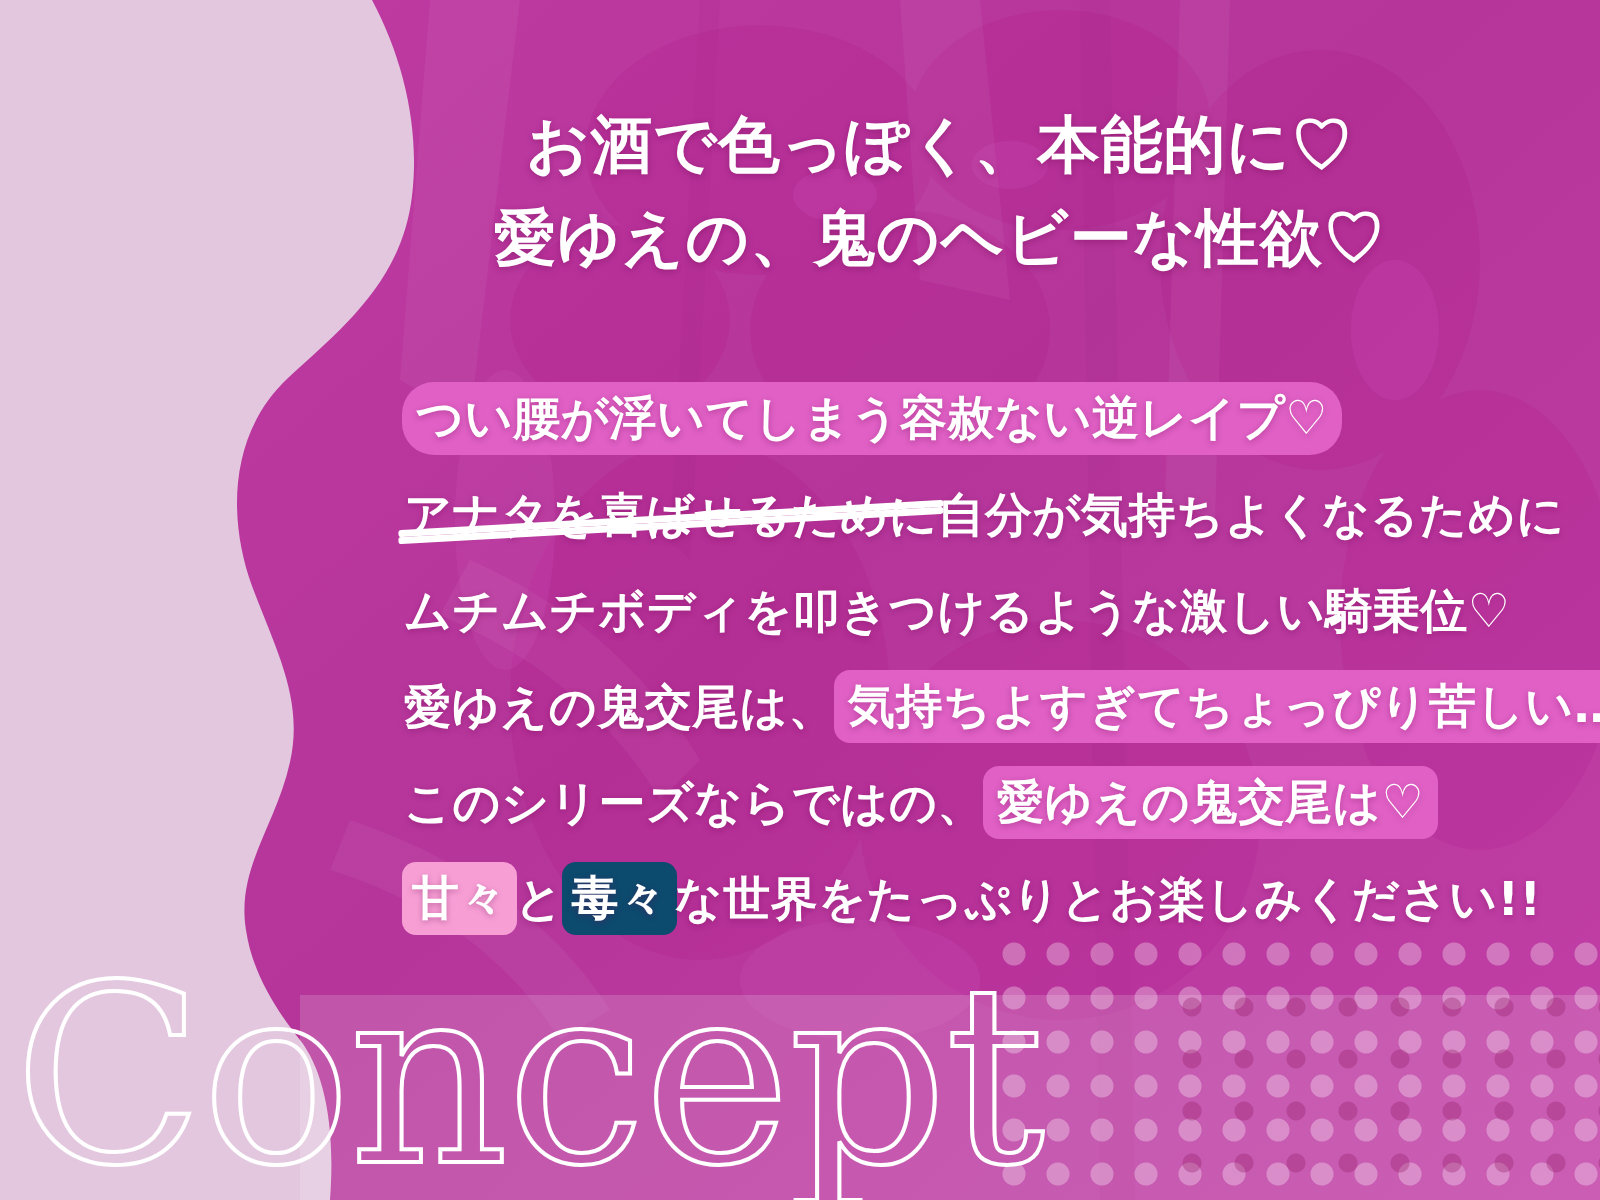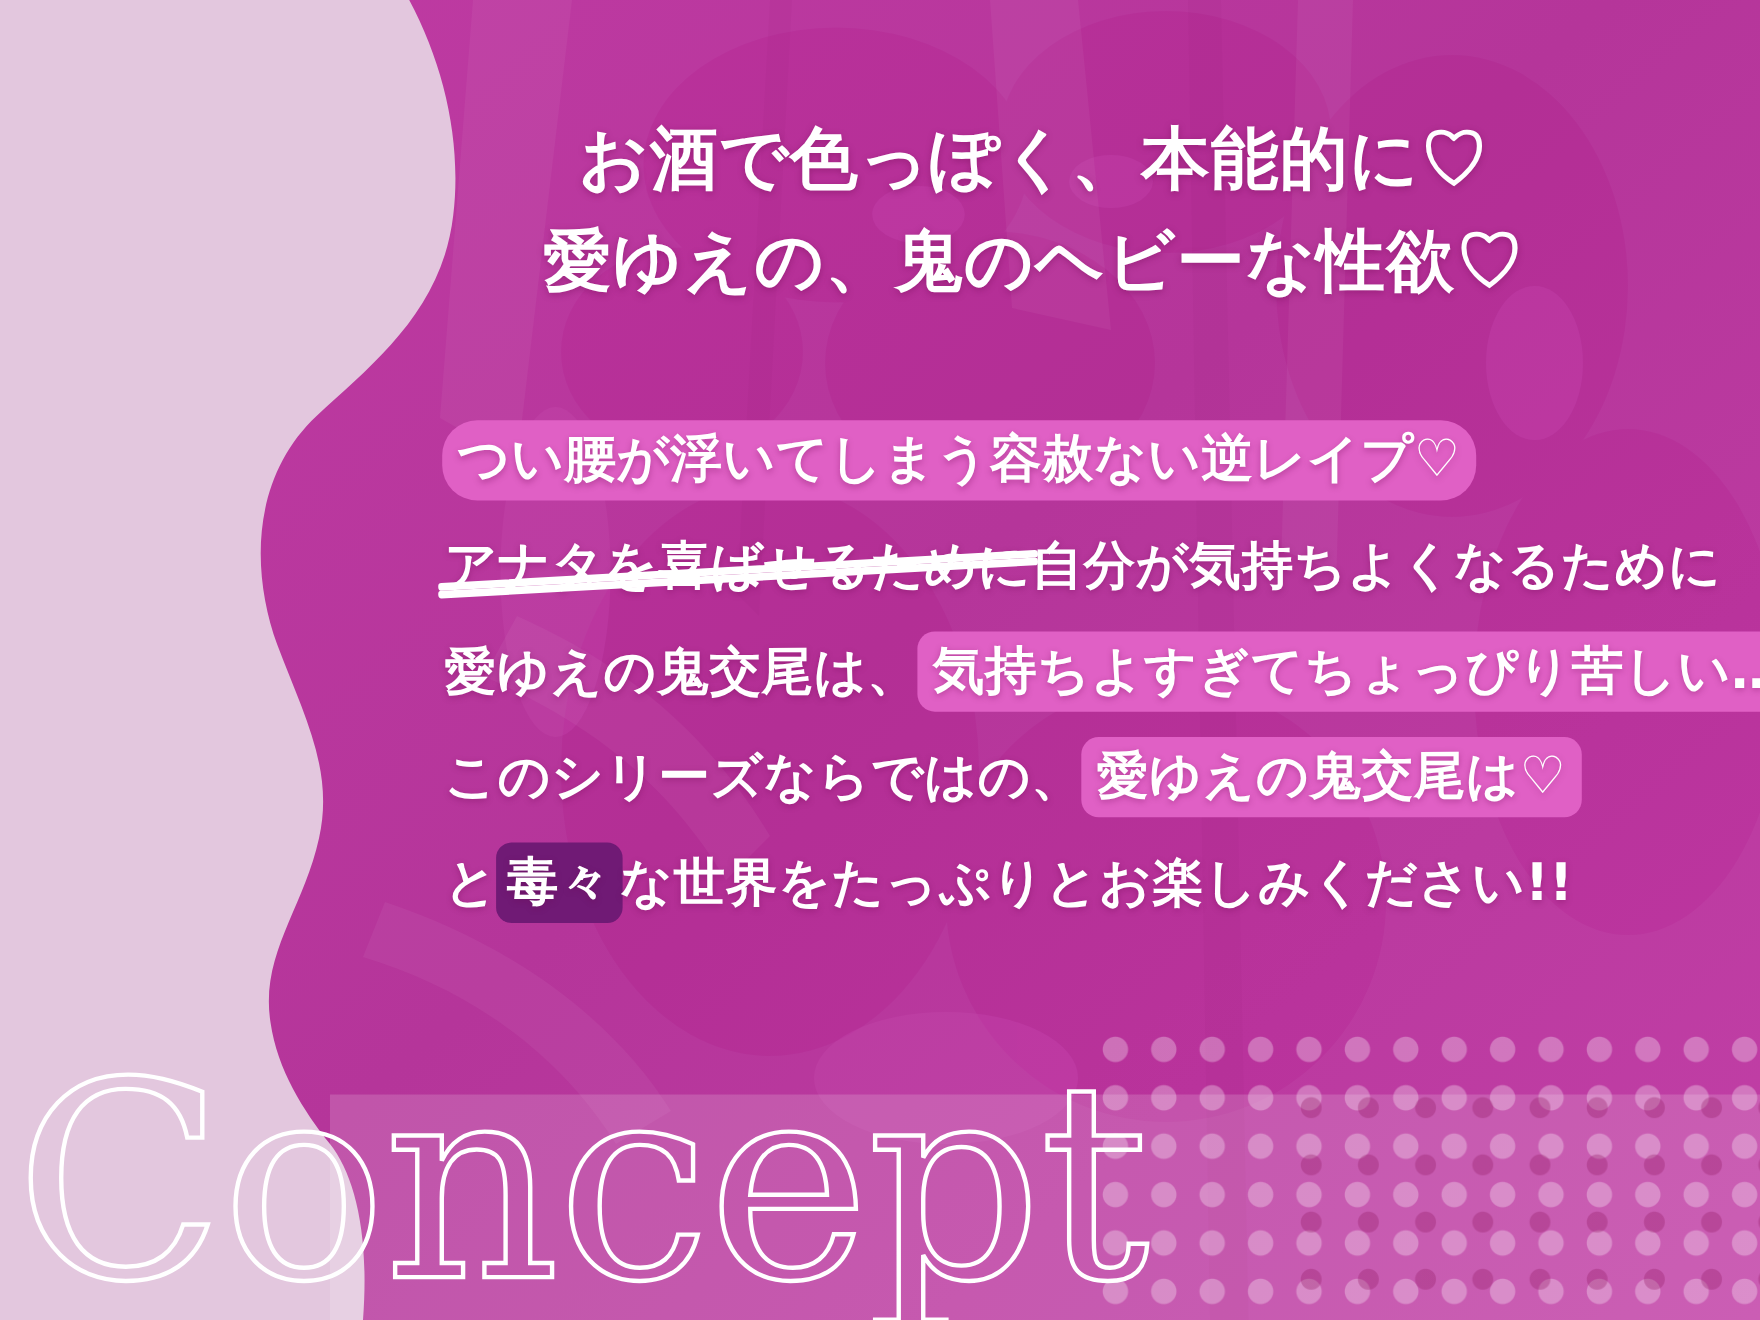--- a/index.html
+++ b/index.html
@@ -165,21 +165,21 @@
     background: #E060C5;
     margin: 0 -2px;
   }
   .hi-wide { border-radius: 32px; }
   .hi-sweet {
     background: #F79FD5;
     border-radius: 14px;
     padding: 12px 10px 14px 10px;
   }
   .hi-poison {
-    background: #701a75;
+    background: #0c4a6e;
     border-radius: 14px;
     padding: 12px 10px 14px 10px;
   }
 
   .strike {
     display: inline-block;
     position: relative;
   }
   .strike::after {
     content: "";
@@ -290,32 +290,36 @@
 
       <div class="body-line">
         <span class="hi hi-wide">つい腰が浮いてしまう容赦ない逆レイプ♡</span>
       </div>
 
       <div class="body-line">
         <span class="seg strike">アナタを喜ばせるために</span>
           <span class="seg">自分が気持ちよくなるために</span>
       </div>
 
+      <div class="body-line">
+        <span class="seg">ムチムチボディを叩きつけるような激しい騎乗位♡</span>
+      </div>
 
       <div class="body-line">
         <span class="seg">愛ゆえの鬼交尾は、</span>
           <span class="hi">気持ちよすぎてちょっぴり苦しい…</span>
       </div>
 
       <div class="body-line">
         <span class="seg">このシリーズならではの、</span>
           <span class="hi">愛ゆえの鬼交尾は♡</span>
       </div>
 
       <div class="body-line">
+        <span class="hi hi-sweet">甘々</span>
           <span class="seg">と</span>
           <span class="hi hi-poison">毒々</span>
           <span class="seg">な世界をたっぷりとお楽しみください!!</span>
       </div>
 
     </div>
   </div>
 </div>
 
 </body></html>

